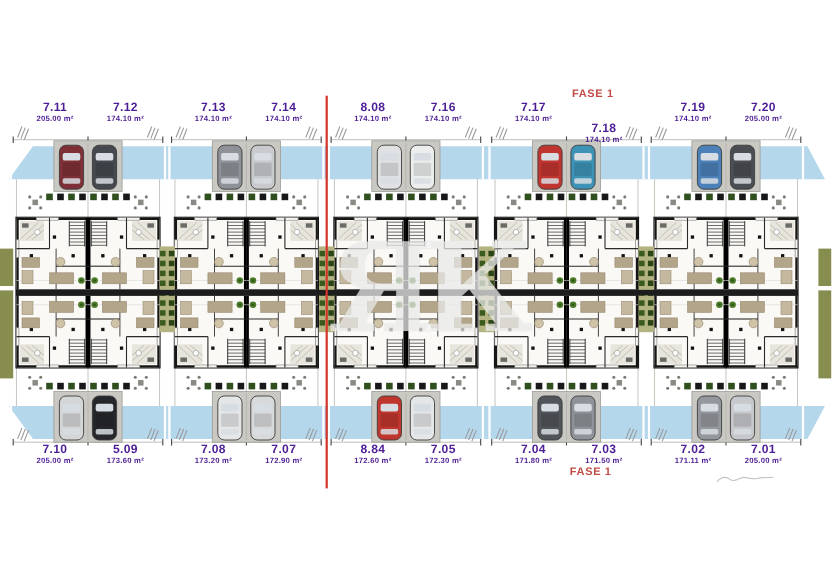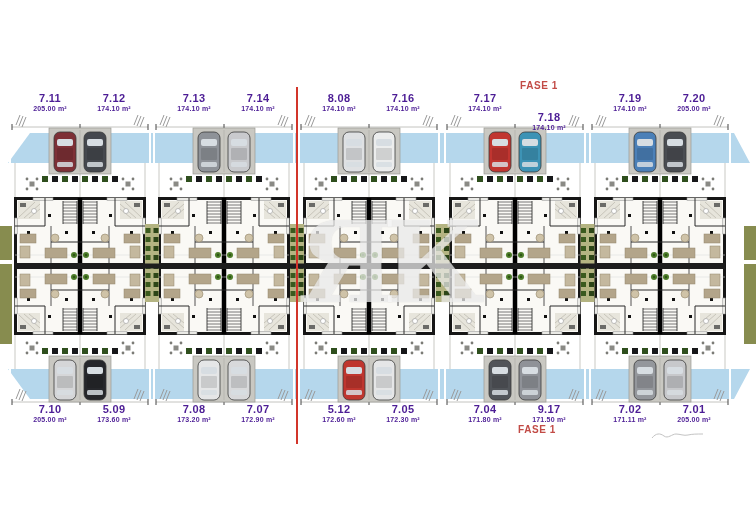--- a/index.html
+++ b/index.html
@@ -553,33 +553,33 @@
       </div>
       <div class="unit-label" style="left: 152px; top: 403px;">
         <div class="unit-number">7.08</div>
         <div class="unit-area">173.20 m²</div>
       </div>
       <div class="unit-label" style="left: 216px; top: 403px;">
         <div class="unit-number">7.07</div>
         <div class="unit-area">172.90 m²</div>
       </div>
       <div class="unit-label" style="left: 297px; top: 403px;">
-        <div class="unit-number">5.12</div>
+        <div class="unit-number">8.84</div>
         <div class="unit-area">172.60 m²</div>
       </div>
       <div class="unit-label" style="left: 361px; top: 403px;">
         <div class="unit-number">7.05</div>
         <div class="unit-area">172.30 m²</div>
       </div>
       <div class="unit-label" style="left: 443px; top: 403px;">
         <div class="unit-number">7.04</div>
         <div class="unit-area">171.80 m²</div>
       </div>
       <div class="unit-label" style="left: 507px; top: 403px;">
-        <div class="unit-number">9.17</div>
+        <div class="unit-number">7.03</div>
         <div class="unit-area">171.50 m²</div>
       </div>
       <div class="unit-label" style="left: 588px; top: 403px;">
         <div class="unit-number">7.02</div>
         <div class="unit-area">171.11 m²</div>
       </div>
       <div class="unit-label" style="left: 652px; top: 403px;">
         <div class="unit-number">7.01</div>
         <div class="unit-area">205.00 m²</div>
       </div>

